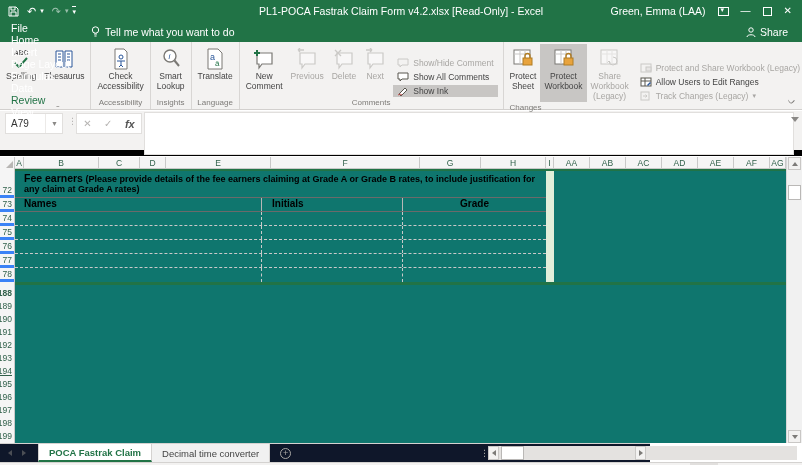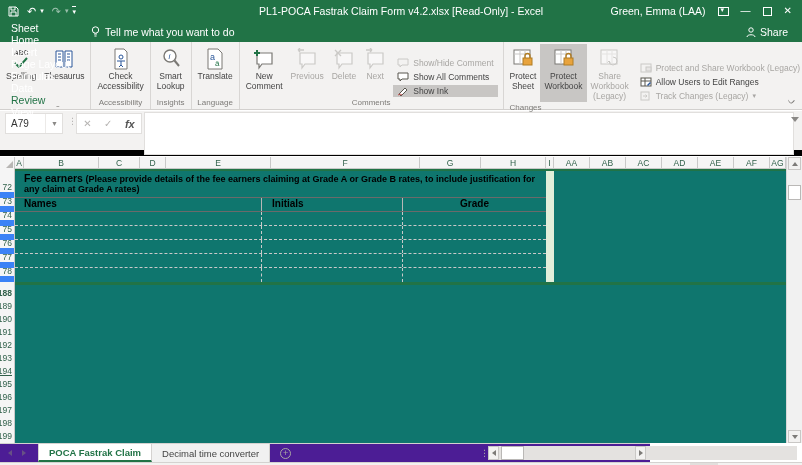--- a/index.html
+++ b/index.html
@@ -59,21 +59,21 @@
   .finput { position:absolute; left:144px; top:1px; width:650px; height:43px; background:#fff; border:1px solid #e1dfdd; font-size:10.5px; padding:2px 4px; color:#333; }
   .fchev { position:absolute; right:3px; top:6px; width:0; height:0; border-left:4px solid transparent; border-right:4px solid transparent; border-top:5px solid #8a8886; }
 
   
   .gridwrap { position:absolute; left:0; top:157px; width:802px; height:286px; background:#fff; }
   .colheads { position:absolute; left:0; top:0; height:12px; width:786px; display:flex; background:#f5f5f5; border-bottom:1px solid #c9c9c9; }
   .corner { width:15px; height:12px; border-right:1px solid #c9c9c9; position:relative; background:#f5f5f5; flex:0 0 auto; }
   .corner::after { content:""; position:absolute; right:1px; bottom:1px; border-left:7px solid transparent; border-bottom:7px solid #b8b6b4; }
   .colhead { height:12px; border-right:1px solid #c9c9c9; font-size:8.5px; color:#30604a; display:flex; align-items:center; justify-content:center; flex:0 0 auto; overflow:hidden; }
   .gutter { position:absolute; left:0; top:12px; width:15px; bottom:0; background:#f5f5f5; border-right:1px solid #c9c9c9; }
-  .rowhead { font-size:8.5px; color:#30604a; display:flex; align-items:flex-end; justify-content:flex-end; padding-right:2px; border-bottom:6px solid #3b82f6; }
+  .rowhead { font-size:8.5px; color:#30604a; display:flex; align-items:flex-end; justify-content:flex-end; padding-right:2px; border-bottom:3px solid #3b82f6; }
   .gut-gap { height:3px; }
 
   .gridbody { position:absolute; left:15px; top:12px; right:16px; bottom:0; background:#0f766e; overflow:hidden; }
   .hline-green { position:absolute; left:0; width:771px; background:#217346; }
   .hl-top { top:0; height:2px; }
   .hl-mid { top:113px; height:3px; }
   .paleI { position:absolute; left:531px; top:2px; width:8px; height:111px; background:#e2efda; }
 
   .feetable { position:absolute; left:0; top:2px; width:531px; }
   .ft-row72 { height:27px; border-bottom:1px solid #6a6a6a; padding:1px 0 0 9px; line-height:1.15; font-size:9px; font-weight:bold; color:#000; }
@@ -92,21 +92,21 @@
   .vscroll { position:absolute; right:0; top:0; width:16px; bottom:0; background:#f1f1f1; border-left:1px solid #d8d8d8; }
   .varrow { position:absolute; left:1px; width:13px; height:13px; background:#f3f2f1; border:1px solid #c9c7c5; display:flex; align-items:center; justify-content:center; }
   .va-up { top:0; } .va-dn { bottom:0; }
   .tri-up { width:0;height:0;border-left:3px solid transparent;border-right:3px solid transparent;border-bottom:4px solid #7d7b78; }
   .tri-dn { width:0;height:0;border-left:3px solid transparent;border-right:3px solid transparent;border-top:4px solid #7d7b78; }
   .tri-lf { width:0;height:0;border-top:3px solid transparent;border-bottom:3px solid transparent;border-right:4px solid #7d7b78; }
   .tri-rt { width:0;height:0;border-top:3px solid transparent;border-bottom:3px solid transparent;border-left:4px solid #7d7b78; }
   .vthumb { position:absolute; left:1px; top:28px; width:13px; height:15px; background:#fff; border:1px solid #bab8b6; }
 
   
-  .tabbar { position:absolute; left:0; top:443px; width:650px; height:19px; background:#4c1d95; border-top:1px solid #d4d2d0; display:flex; align-items:stretch; z-index:26; }
+  .tabbar { position:absolute; left:0; top:443px; width:650px; height:19px; background:#0f172a; border-top:1px solid #d4d2d0; display:flex; align-items:stretch; z-index:26; }
   .tabnav { display:flex; align-items:center; gap:10px; padding:0 12px 0 8px; color:#a8a6a3; }
   .sheettabs { display:flex; align-items:stretch; }
   .stab { display:flex; align-items:center; padding:0 10px; font-size:9.5px; color:#444; border-right:1px solid #d4d2d0; background:#f1f1f1; cursor:default; white-space:nowrap; }
   .stab.active { background:#fff; color:#217346; font-weight:bold; border-bottom:2px solid #217346; border-left:1px solid #d4d2d0; }
   .newsheet { display:flex; align-items:center; padding:0 10px; }
   .plus-circle { width:11px; height:11px; border-radius:50%; border:1px solid #a8a6a3; color:#a8a6a3; font-size:9px; line-height:9px; text-align:center; }
   .hsplit { position:absolute; left:480px; top:4px; color:#a8a6a3; font-size:9px; }
   .htrack { position:absolute; left:488px; top:2px; width:309px; height:14px; background:#e4e2e0; }
   .harrow { position:absolute; top:2px; width:11px; height:14px; background:#f3f2f1; border:1px solid #c9c7c5; display:flex; align-items:center; justify-content:center; }
   .ha-l { left:488px; } .ha-r { right:4px; }
@@ -149,21 +149,21 @@
     <span class="ribopts"></span>
     <span class="winbtn">—</span>
     <span class="restore-glyph"></span>
     <span class="winbtn">✕</span>
   </div>
 </div>
 
 <div class="menubar">
   <div>
     <div class="mtab">
-        <span>Sheet</span>
+        <span>File</span>
       </div>
 
     <div class="mtab">
         <span>Home</span>
       </div>
 
     <div class="mtab">
         <span>Insert</span>
       </div>
 

